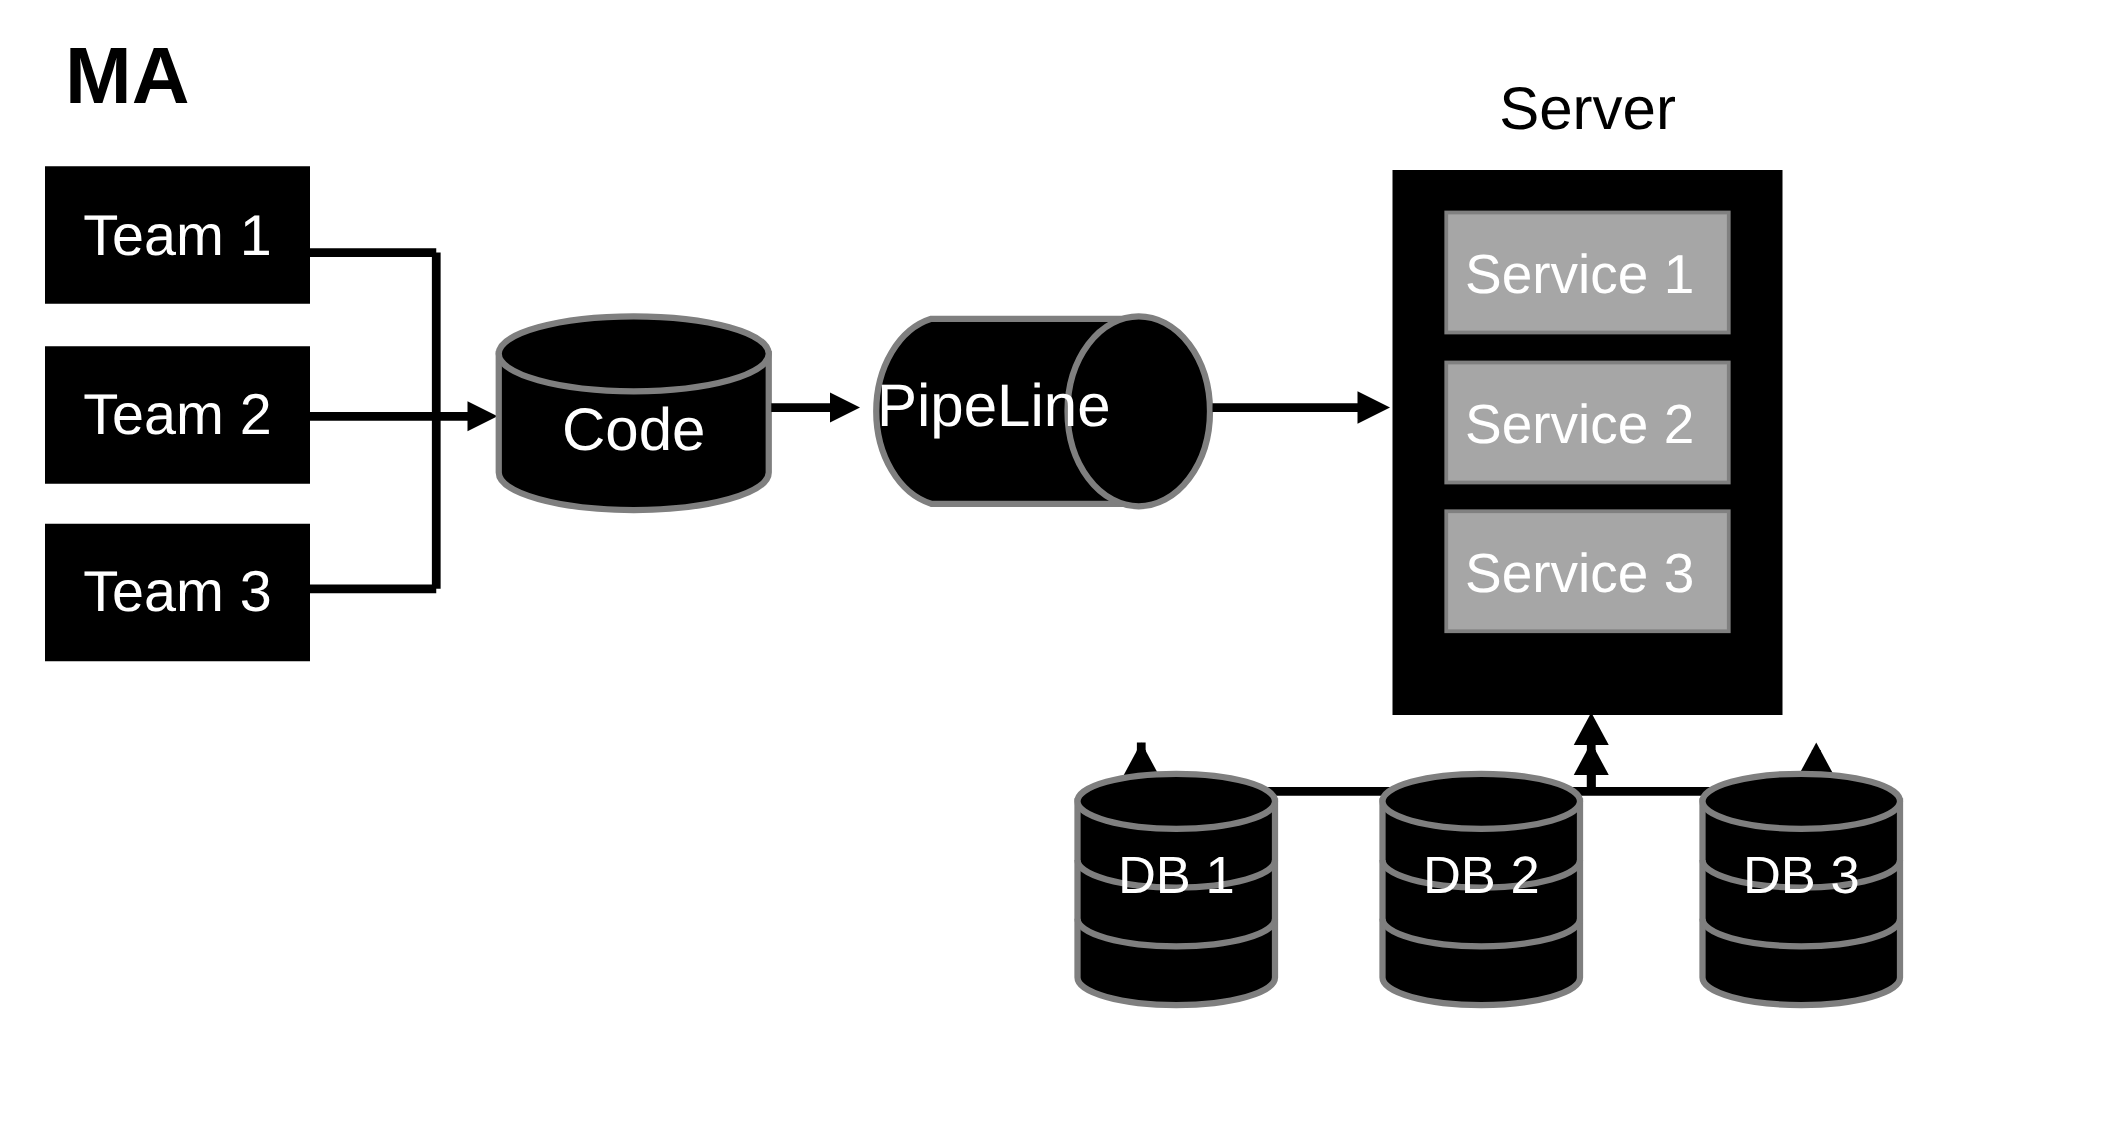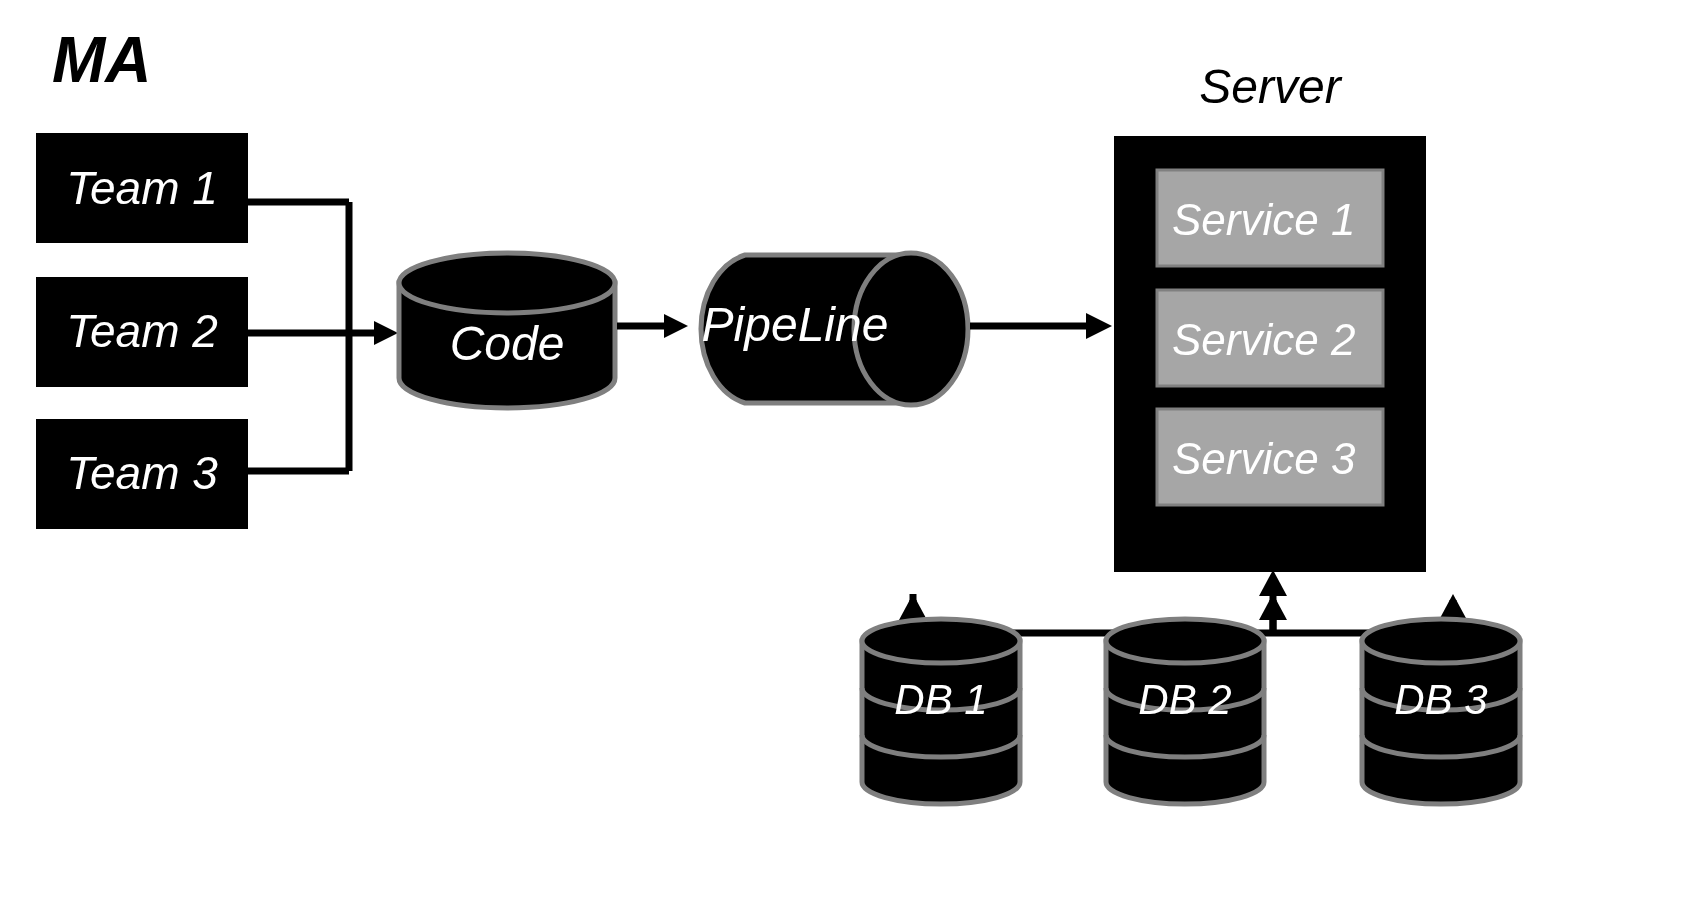--- a/index.html
+++ b/index.html
@@ -9,21 +9,20 @@
   }
   body {
     font-family: "Liberation Sans", sans-serif;
   }
   #stage {
     position: relative;
     width: 1686px;
     height: 908px;
     background: #ffffff;
     overflow: hidden;
-    font-style: italic;
   }
   #diagram-svg {
     position: absolute;
     left: 0;
     top: 0;
     width: 1686px;
     height: 908px;
   }
   .lbl {
     font-family: "Liberation Sans", sans-serif;

